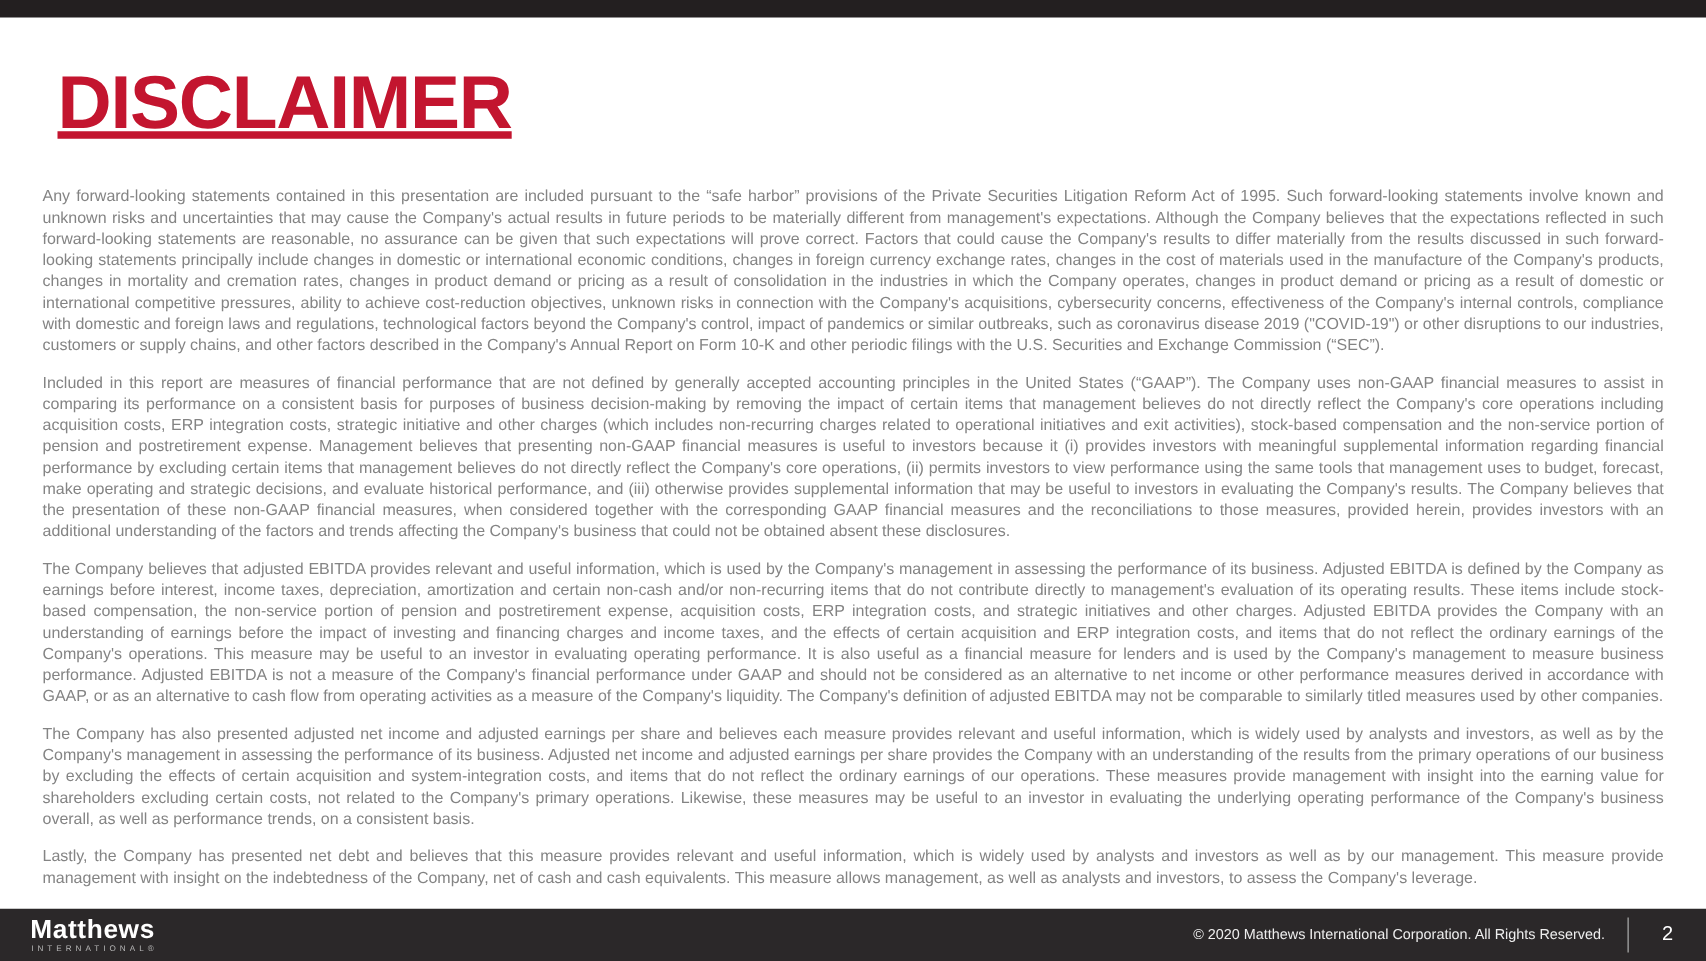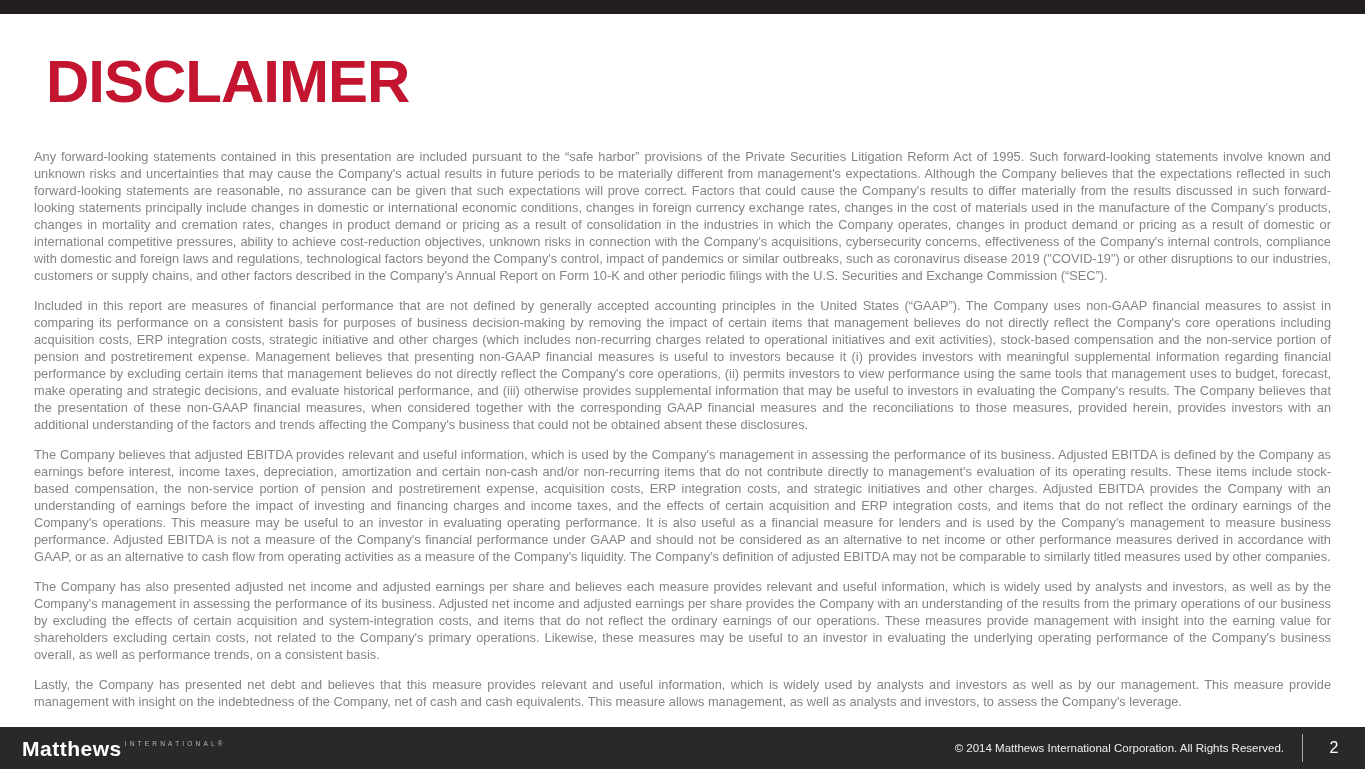--- a/index.html
+++ b/index.html
@@ -22,20 +22,21 @@
   }
 
   .page-title {
     position: absolute;
     top: 47px;
     left: 46px;
     font-size: 60px;
     font-weight: bold;
     letter-spacing: -1px;
     color: #c3152f;
+    text-decoration: underline;
   }
 
   .content {
     position: absolute;
     top: 123px;
     left: 34px;
     right: 34px;
     color: #848484;
     font-size: 12.8px;
     line-height: 17px;
@@ -51,22 +52,22 @@
     height: 42px;
     background: #2b2829;
     display: flex;
     align-items: center;
     padding: 0 14px 0 22px;
     color: #ffffff;
   }
 
   .logo {
     display: flex;
-    flex-direction: row;
-    align-items: flex-start;
+    flex-direction: column;
+    align-items: center;
     line-height: 1;
   }
   .logo-wordmark {
     font-size: 21px;
     font-weight: bold;
     color: #ffffff;
     letter-spacing: 0.5px;
   }
   .logo-subtext {
     font-size: 6.5px;
@@ -116,18 +117,18 @@
     <p>The Company has also presented adjusted net income and adjusted earnings per share and believes each measure provides relevant and useful information, which is widely used by analysts and investors, as well as by the Company's management in assessing the performance of its business. Adjusted net income and adjusted earnings per share provides the Company with an understanding of the results from the primary operations of our business by excluding the effects of certain acquisition and system-integration costs, and items that do not reflect the ordinary earnings of our operations. These measures provide management with insight into the earning value for shareholders excluding certain costs, not related to the Company's primary operations. Likewise, these measures may be useful to an investor in evaluating the underlying operating performance of the Company's business overall, as well as performance trends, on a consistent basis.</p>
     <p>Lastly, the Company has presented net debt and believes that this measure provides relevant and useful information, which is widely used by analysts and investors as well as by our management. This measure provide management with insight on the indebtedness of the Company, net of cash and cash equivalents. This measure allows management, as well as analysts and investors, to assess the Company's leverage.</p>
   </div>
 
   <div class="footer">
     <div class="logo">
       <span class="logo-wordmark">Matthews</span>
       <span class="logo-subtext">INTERNATIONAL®</span>
     </div>
     <div class="footer-spacer"></div>
-    <span class="copyright">© 2014 Matthews International Corporation. All Rights Reserved.</span>
+    <span class="copyright">© 2020 Matthews International Corporation. All Rights Reserved.</span>
     <span class="footer-divider"></span>
     <span class="page-number">2</span>
   </div>
 
 </div>
 
 </body></html>

